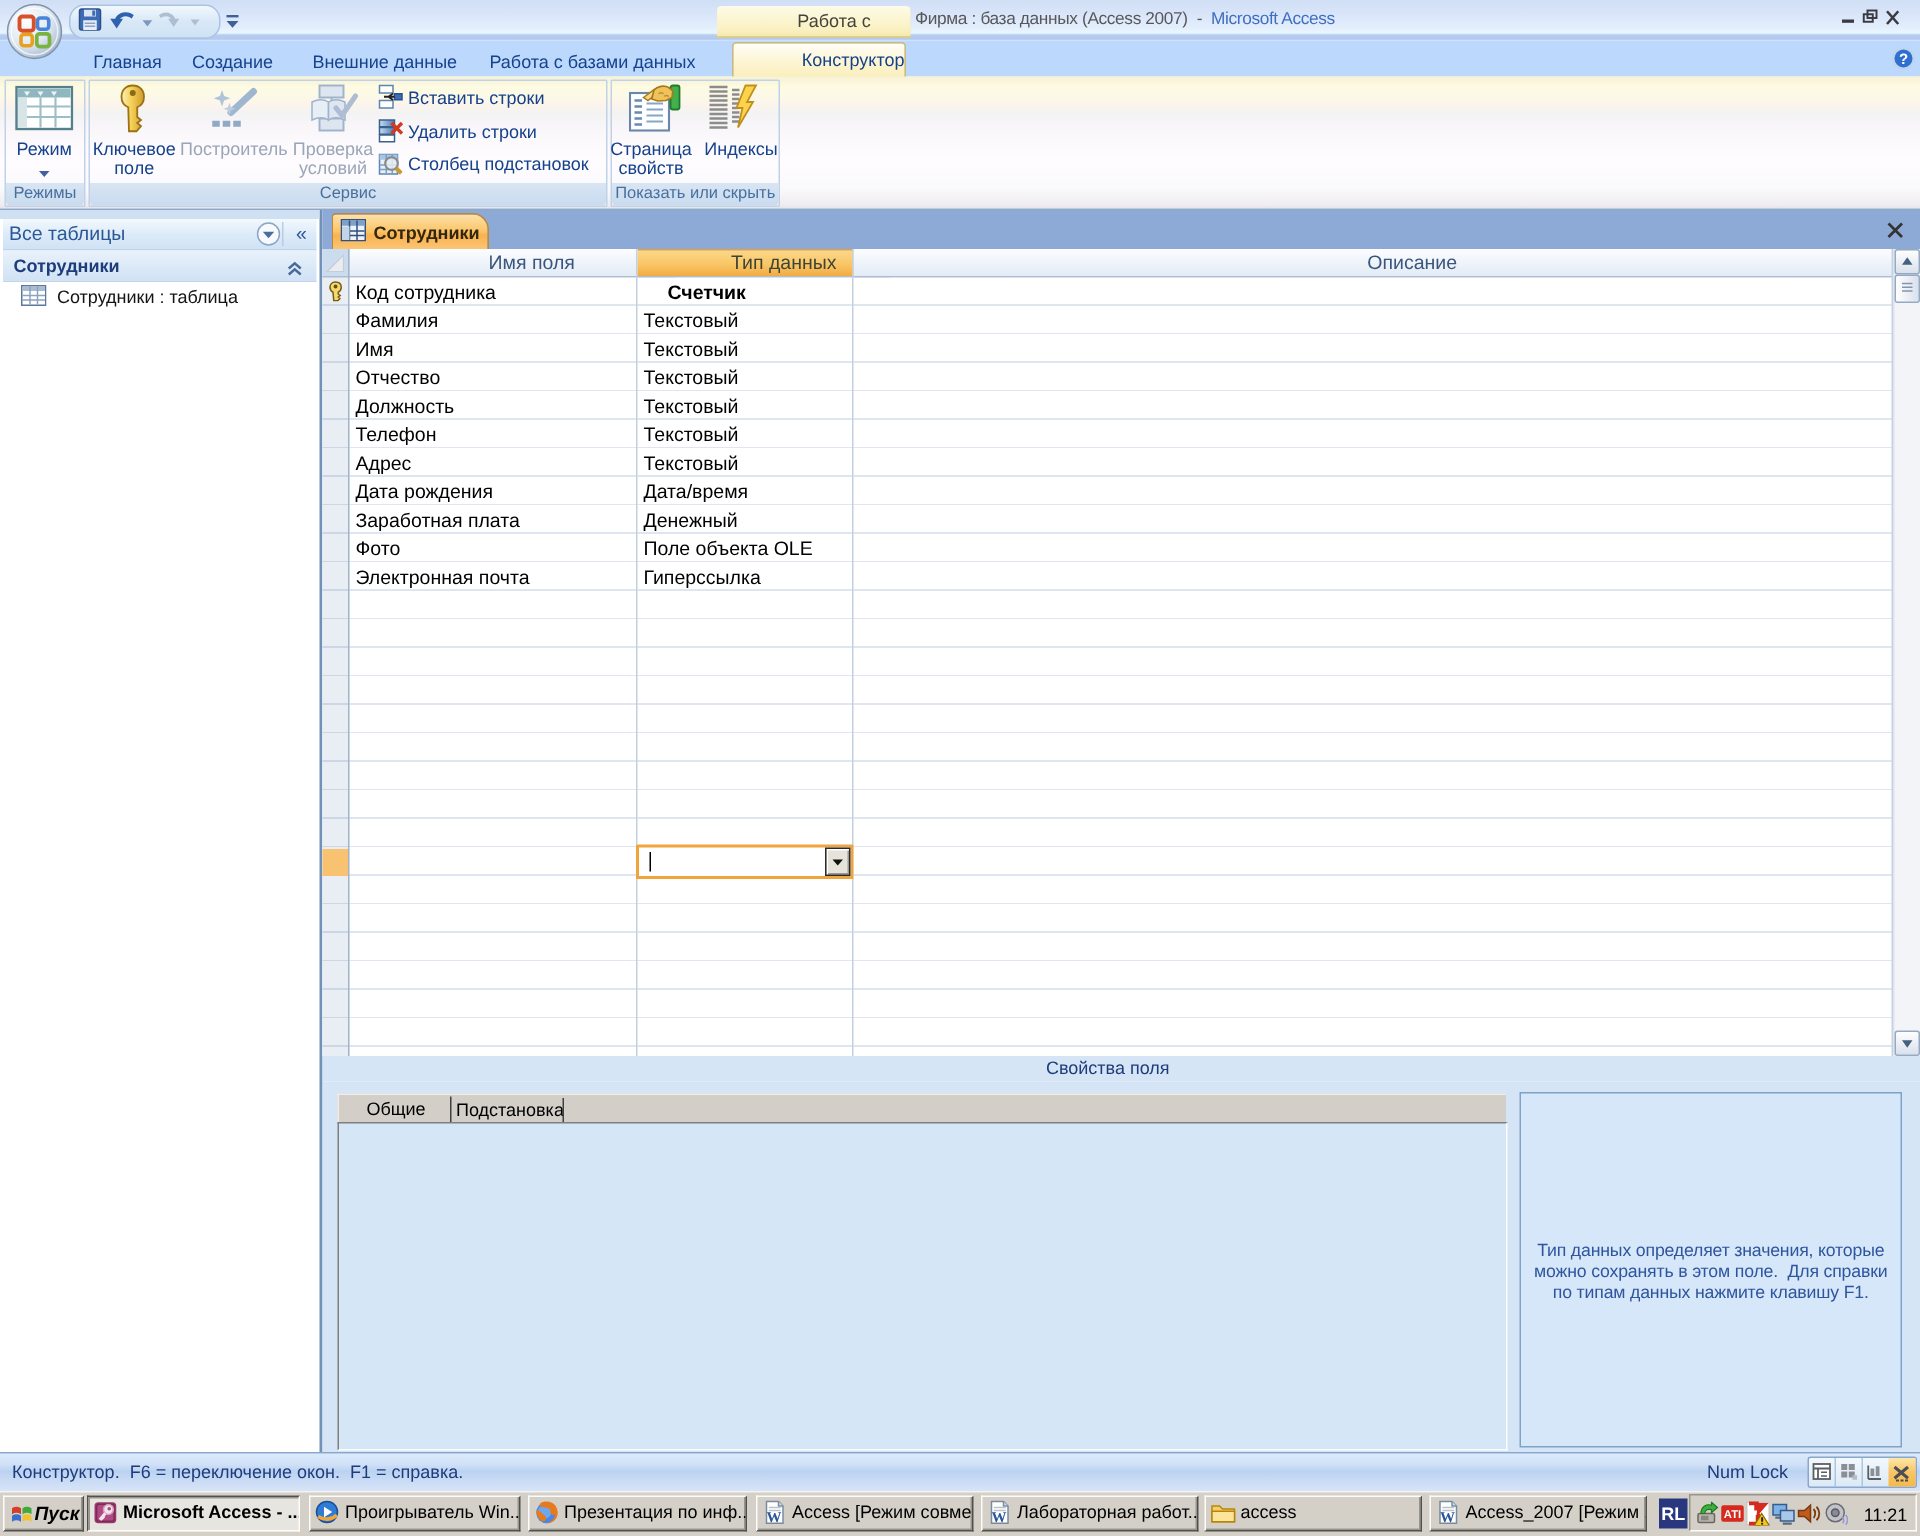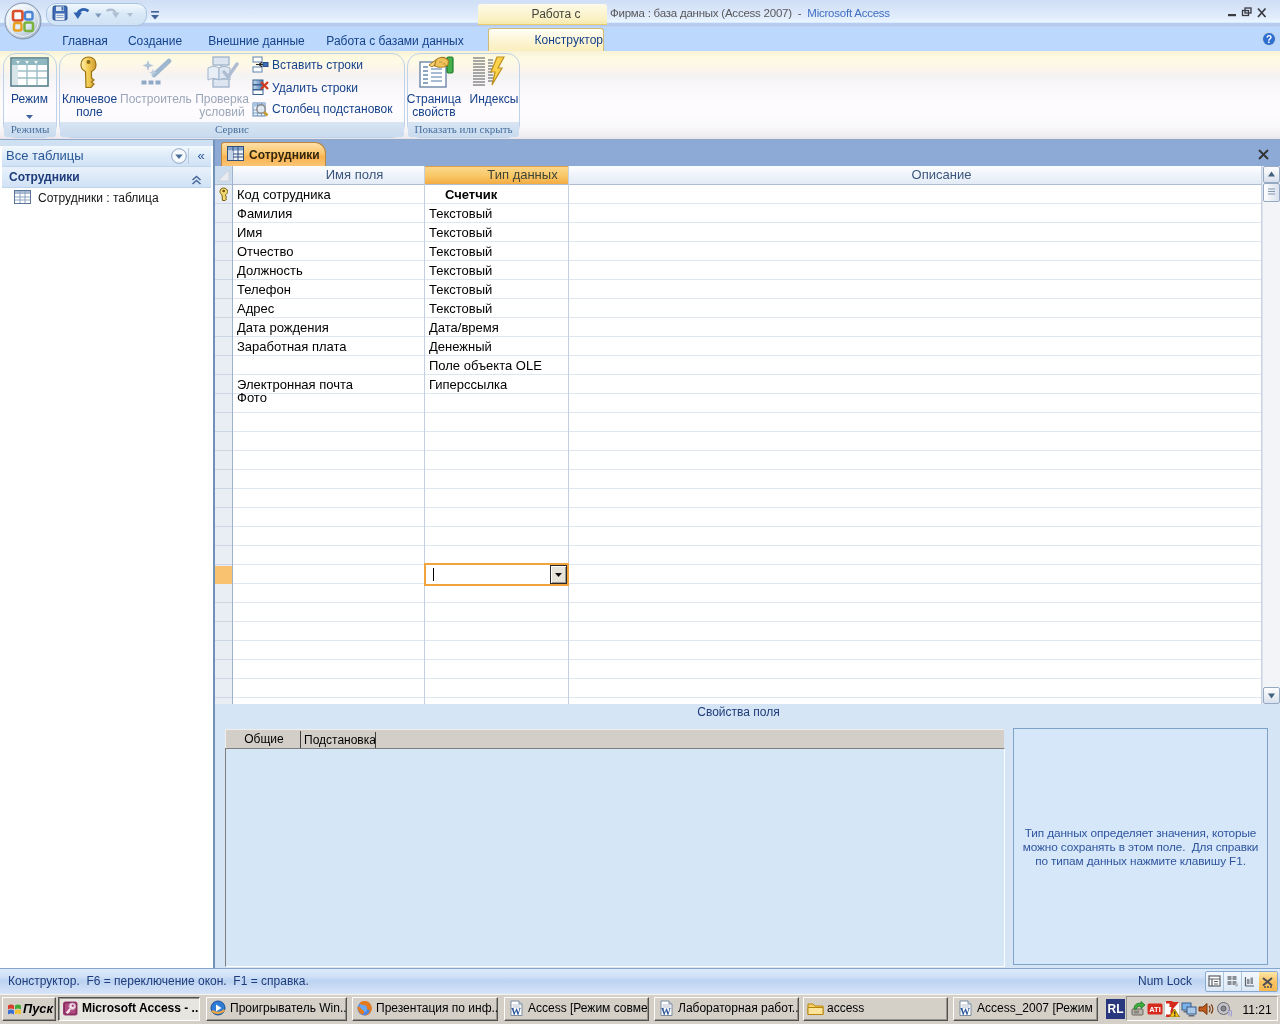--- a/index.html
+++ b/index.html
@@ -12,21 +12,21 @@
   .rtab{top:31px;height:20px;line-height:20px;font-size:12px;color:#15428b;text-align:center;}
   #ctxlabel{top:4px;left:478px;width:102px;height:20px;background:linear-gradient(#fdfbe8,#faf0c0 80%,#f4e9ae);border-radius:3px 3px 0 0;
      font-size:12px;color:#45443c;text-align:center;line-height:20px;box-shadow:0 1px 0 #e8cf6a;padding-left:27px;}
   #activetab{top:28px;left:468px;width:114px;height:23px;background:linear-gradient(#fffef8 0%,#fdf6d8 45%,#faeeba 100%);
      border:1px solid #d0ba74;border-bottom:none;border-radius:3px 3px 0 0;font-size:12px;color:#15428b;text-align:right;line-height:22px;margin-left:20px;}
   #apptitle{top:7px;left:610px;font-size:11.5px;color:#58585a;letter-spacing:-0.02em;}
   #apptitle b{font-weight:normal;color:#3f6fc1;}
   #ribbon{top:51px;left:0;width:1280px;height:88px;
     background:linear-gradient(#f8f1d5 0%,#fdfbe2 8%,#fcf8e8 16%,#fbf4ec 22%,#f3f3f3 28%,#f7f5f7 35%,#fcf9fd 48%,#fefcff 65%,#faf9fb 85%,#efedf1 97%,#e6e4ea 100%);
     border-bottom:1px solid #8ea8c8;}
-  .rgroup{height:83px;border:1px solid #c0d2e7;border-radius:13px;font-family:Liberation Serif, serif;}
+  .rgroup{height:83px;border:1px solid #c0d2e7;border-radius:1px;}
   .rglabel{position:absolute;left:0;bottom:0;width:100%;height:15px;background:linear-gradient(#d8e5f3,#c9dbef);
     font-size:11px;color:#48709e;text-align:center;line-height:15px;border-radius:0 0 3px 3px;}
   .btxt{position:absolute;font-size:12px;color:#15428b;text-align:center;white-space:nowrap;line-height:12px;}
   .btxt.dis{color:#9aa6b8;}
   .sbtxt{position:absolute;font-size:12px;color:#15428b;white-space:nowrap;line-height:16px;}
   #navpane{top:140px;left:0;width:213px;height:828px;background:#fff;border-right:2px solid #7291b8;}
   #navtop{top:140px;left:0;width:213px;height:6px;background:#cfe0f2;}
   #navhdr{top:146px;left:2px;width:209px;height:20px;background:linear-gradient(#f3f9fe,#ddebf9 50%,#d0e2f5);
     border-bottom:1px solid #c0d4ea;font-size:13px;color:#2a5896;line-height:20px;}
   #navsec{top:167px;left:2px;width:209px;height:20px;background:linear-gradient(#e9f2fb,#d0e2f5);
@@ -298,21 +298,21 @@
  <div class="rowtxt" style="top:95px;left:22px;">Должность</div>
       <div class="rowtxt" style="top:95px;left:214px;">Текстовый</div>
  <div class="rowtxt" style="top:114px;left:22px;">Телефон</div>
       <div class="rowtxt" style="top:114px;left:214px;">Текстовый</div>
  <div class="rowtxt" style="top:133px;left:22px;">Адрес</div>
       <div class="rowtxt" style="top:133px;left:214px;">Текстовый</div>
  <div class="rowtxt" style="top:152px;left:22px;">Дата рождения</div>
       <div class="rowtxt" style="top:152px;left:214px;">Дата/время</div>
  <div class="rowtxt" style="top:171px;left:22px;">Заработная плата</div>
       <div class="rowtxt" style="top:171px;left:214px;">Денежный</div>
- <div class="rowtxt" style="top:190px;left:22px;margin-top:32px;">Фото</div>
+ <div class="rowtxt" style="top:190px;left:22px;">Фото</div>
       <div class="rowtxt" style="top:190px;left:214px;">Поле объекта OLE</div>
  <div class="rowtxt" style="top:209px;left:22px;">Электронная почта</div>
       <div class="rowtxt" style="top:209px;left:214px;">Гиперссылка</div>
  <div class="abs" style="top:400px;left:0;width:17px;height:18px;background:#f8c271;"></div>
  <div class="abs" style="top:397px;left:209px;width:141px;height:19px;border:2px solid #f0a43e;background:#fff;">
    <div class="abs" style="top:3px;left:7px;width:1px;height:13px;background:#000;"></div>
    <div class="abs" style="top:0px;left:124px;width:17px;height:19px;background:#e6e3da;border:1px solid #2a2a2a;box-sizing:border-box;box-shadow:inset 1px 1px 0 #fff, inset -1px -1px 0 #9a9890;">
      <svg width="15" height="17">
             <path d="M4 7 l7 0 l-3.5 4 z" fill="#111"></path>
           </svg></div>

